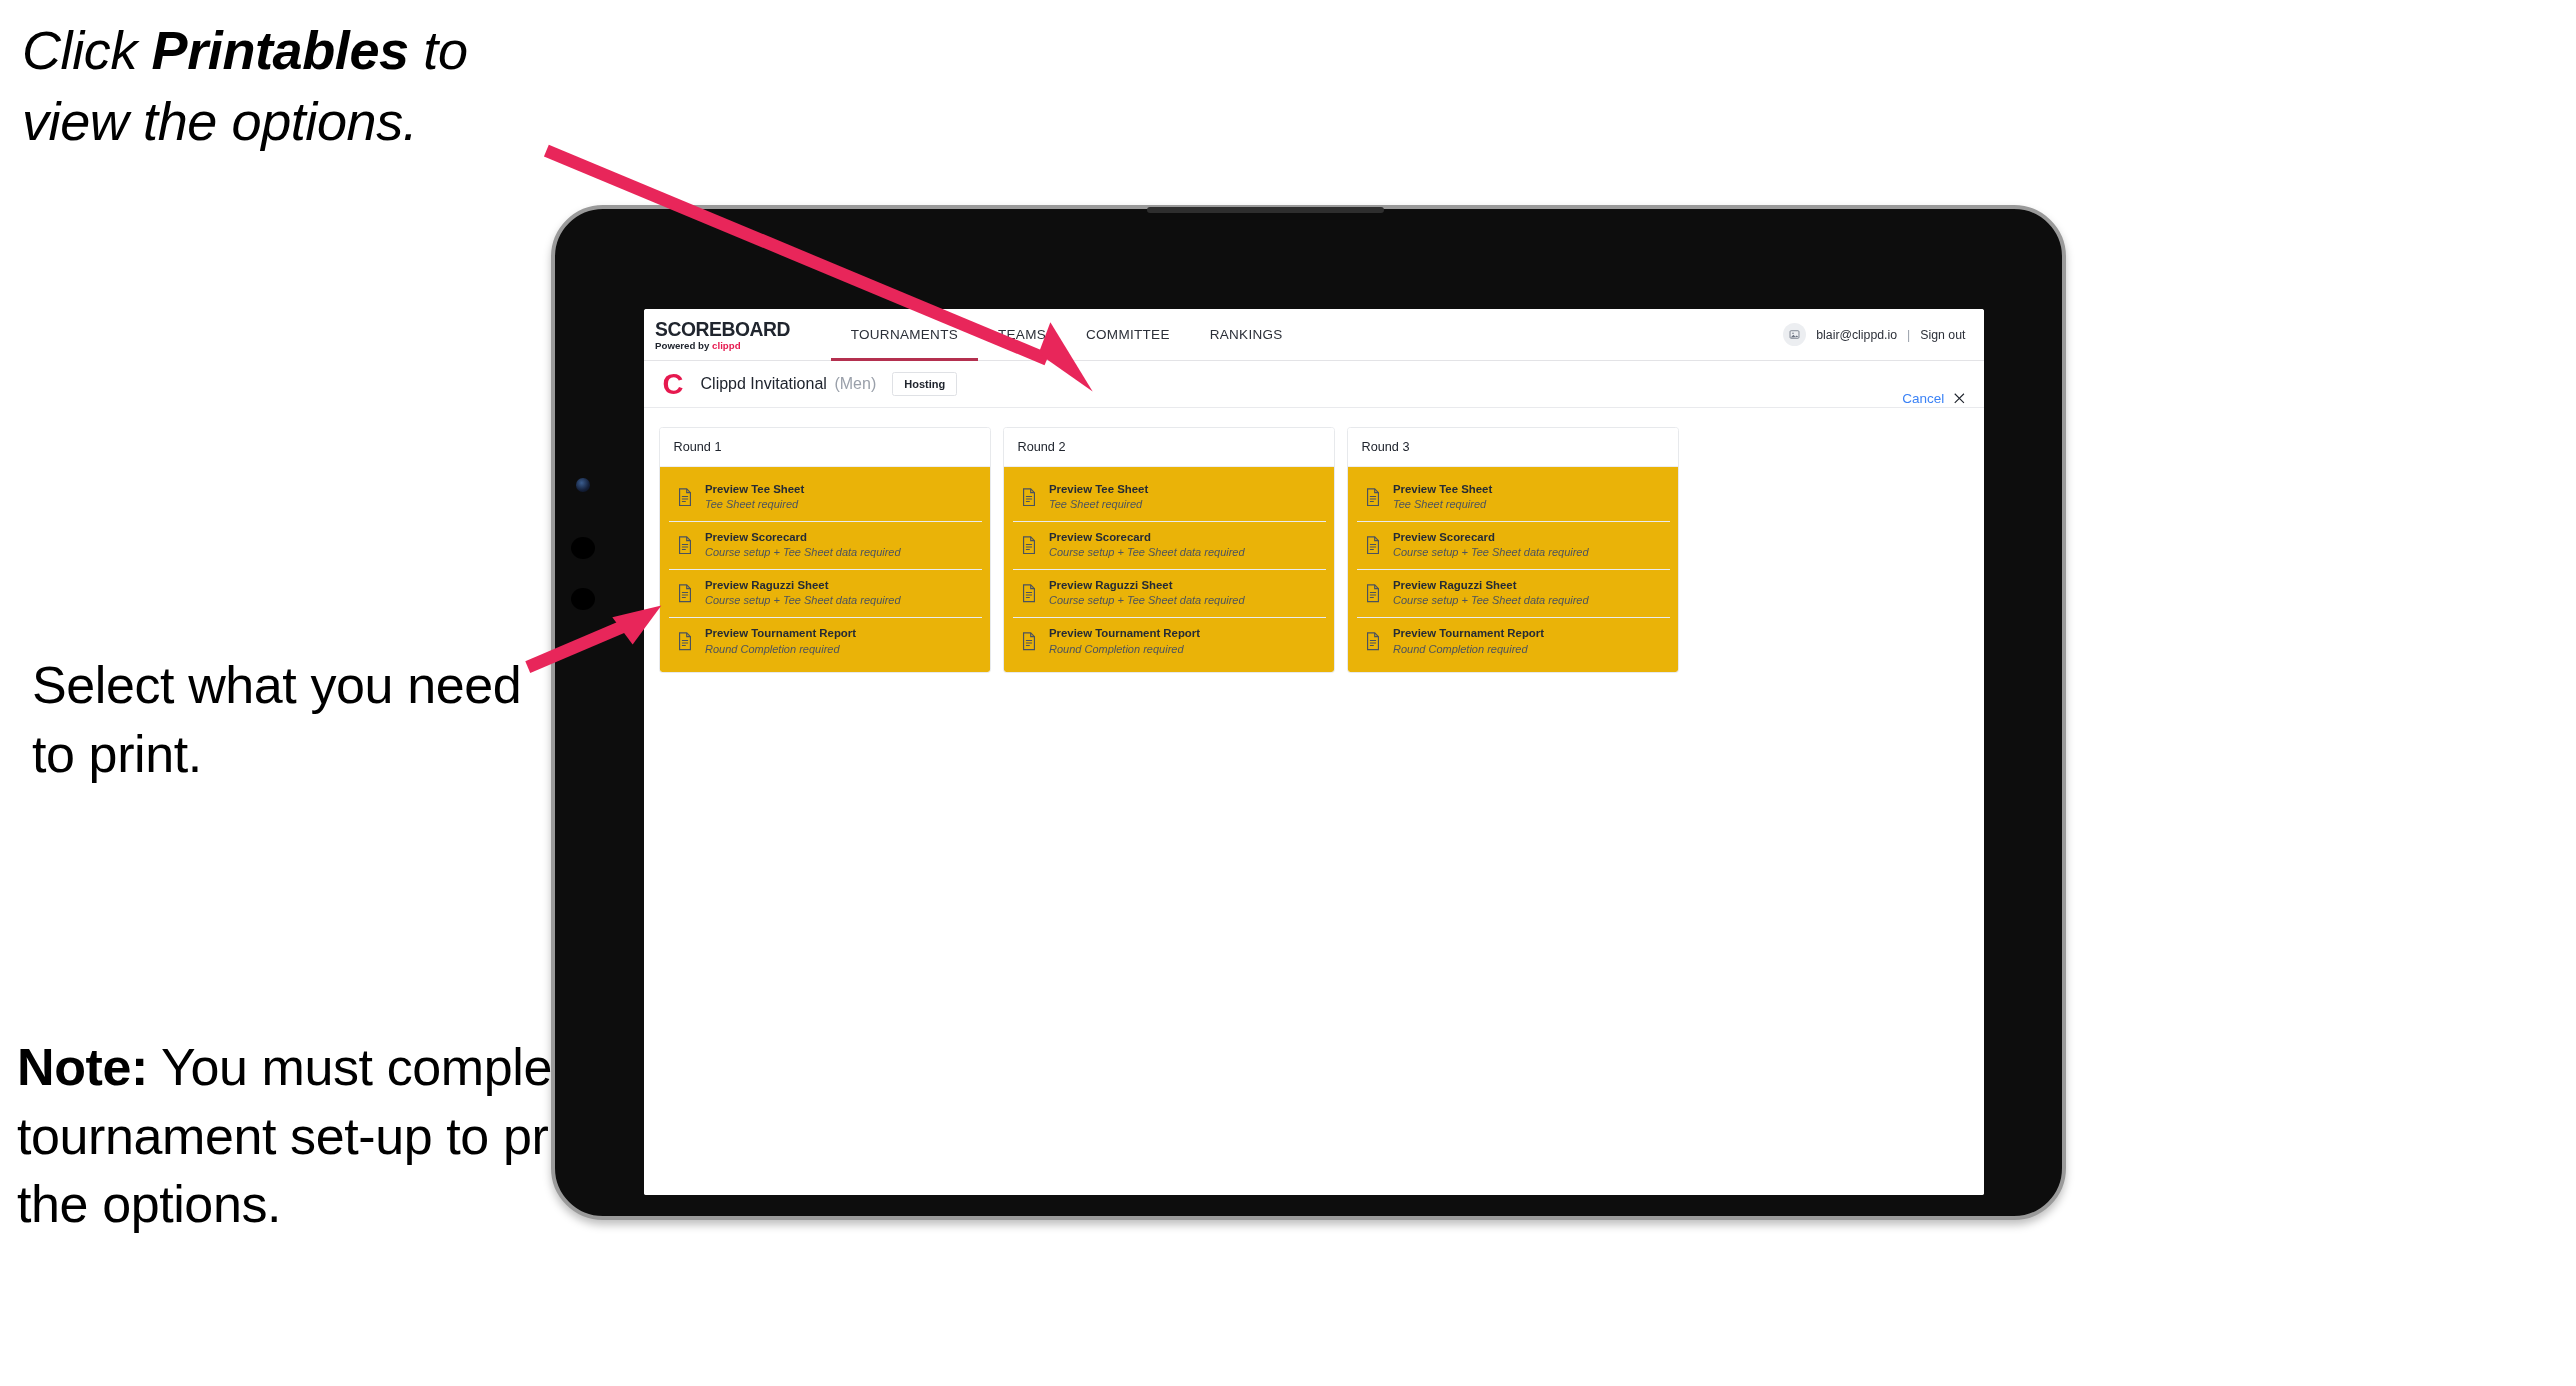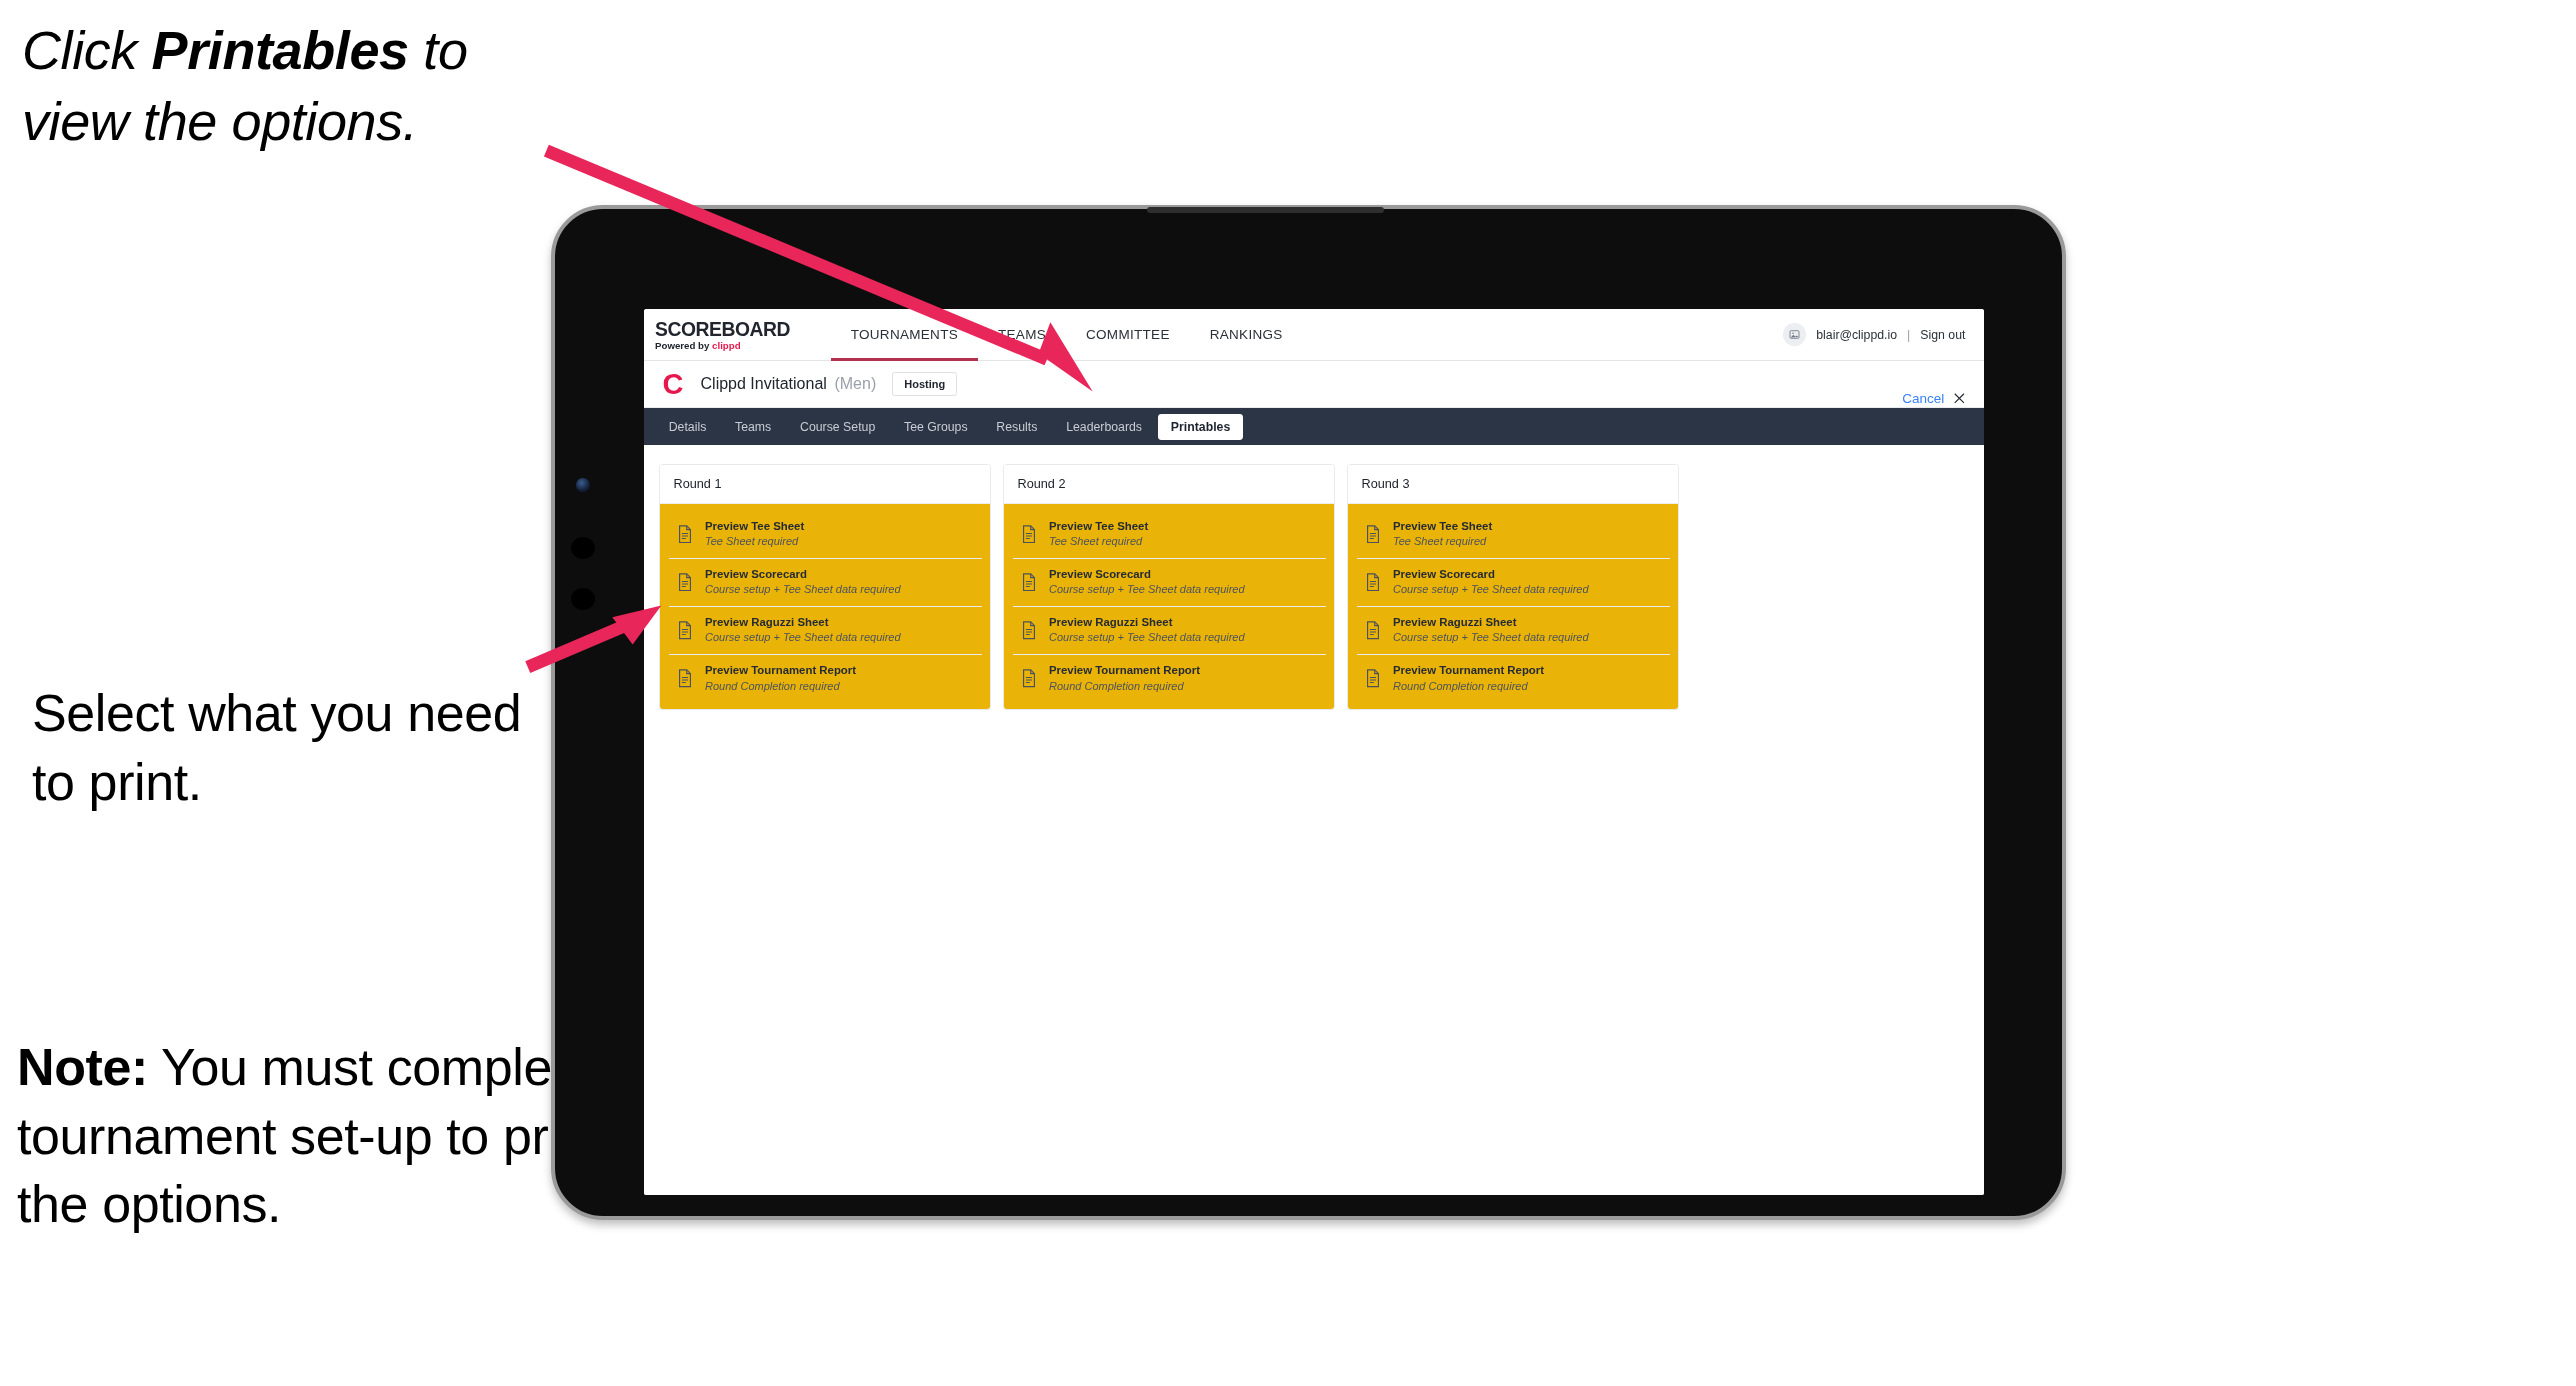--- a/index.html
+++ b/index.html
@@ -20,21 +20,21 @@
     position: absolute;
     color: #000000;
     font-family: "Liberation Sans", sans-serif;
     font-weight: 400;
     line-height: 1.32;
     letter-spacing: -0.4px;
   }
   .annotation b { font-weight: 700; }
 
   #anno-top    { left: 22px;  top: 15px;  width: 558px; font-size: 54px; font-style: italic; }
-  #anno-middle { left: 32px;  top: 651px; width: 541px; font-size: 52px; margin-top: 28px; }
+  #anno-middle { left: 32px;  top: 651px; width: 541px; font-size: 52px; }
   #anno-note   { left: 17px;  top: 1033px;width: 668px; font-size: 52px; }
 
   
   #tablet {
     position: absolute;
     left: 551px;
     top: 205px;
     width: 1515px;
     height: 1015px;
     background: #0d0d0d;
@@ -354,29 +354,20 @@
       <div id="tourney-gender">(Men)</div>
       <div id="hosting-badge">Hosting</div>
       <div id="cancel-btn">
         <span>Cancel</span>
         <svg width="12.7" height="12.7" viewBox="0 0 16 16">
           <path d="M2.2 2.2 L13.8 13.8 M13.8 2.2 L2.2 13.8" stroke="#20252e" stroke-width="1.4" fill="none"></path>
         </svg>
       </div>
     </div>
 
-    <div id="tabstrip">
-      <div class="tab"><span>Details</span></div>
-      <div class="tab"><span>Teams</span></div>
-      <div class="tab"><span>Course Setup</span></div>
-      <div class="tab"><span>Tee Groups</span></div>
-      <div class="tab"><span>Results</span></div>
-      <div class="tab"><span>Leaderboards</span></div>
-      <div class="tab active"><span>Printables</span></div>
-    </div>
 
     <div id="content">
 
       <div class="round-card">
         <div class="round-title">Round 1</div>
         <div class="round-body">
           <div class="print-row">
             <svg class="doc-icon" viewBox="0 0 20 24">
                 <path d="M3 1.2h9.2L17 6v16.8H3z" fill="none" stroke="currentColor" stroke-width="1.5"></path>
                 <path d="M12.2 1.2V6H17" fill="none" stroke="currentColor" stroke-width="1.5"></path>

